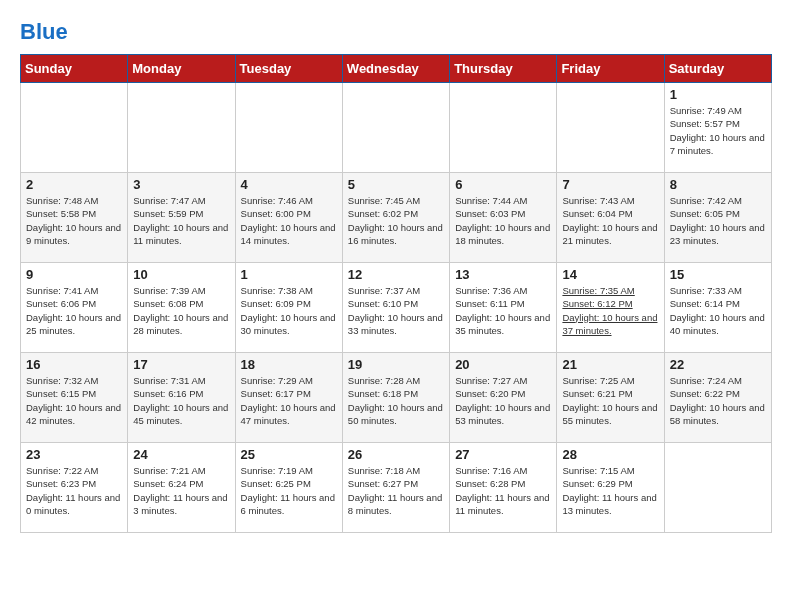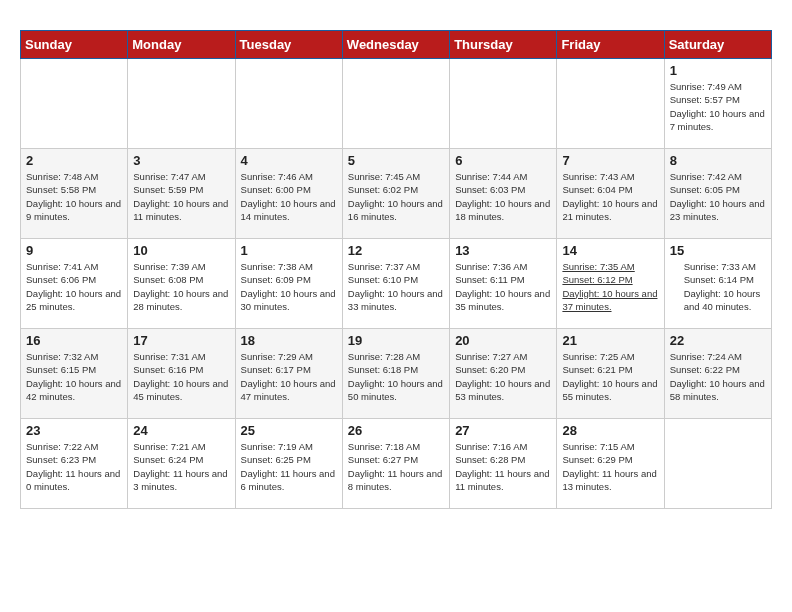--- a/index.html
+++ b/index.html
@@ -91,20 +91,23 @@
     .empty {
       background: #fff !important;
     }
   </style>
 </head>
 <body>
 
 <div class="header">
   <div class="logo">
     <div>
+      <div style="display:flex;align-items:center;">
+        <span class="logo-text" style="color:#1a6fc4;">Blue</span>
+      </div>
     </div>
   </div>
   <div class="title-block">
     <div class="main-title"></div>
     <div class="subtitle"></div>
   </div>
 </div>
 
 <table class="calendar">
   <thead>
@@ -209,21 +212,21 @@
 Daylight: 10 hours and 35 minutes.</div>
         </td>
         <td>
           <span class="day-num">14</span>
           <div class="day-info" style="white-space: pre-line; text-decoration: underline;">Sunrise: 7:35 AM
 Sunset: 6:12 PM
 Daylight: 10 hours and 37 minutes.</div>
         </td>
         <td>
           <span class="day-num">15</span>
-          <div class="day-info" style="white-space: pre-line; margin-left: 14px;">Sunrise: 7:33 AM
+          <div class="day-info" style="white-space: pre-line;">Sunrise: 7:33 AM
 Sunset: 6:14 PM
 Daylight: 10 hours and 40 minutes.</div>
         </td>
       </tr>
       <tr>
         <td>
           <span class="day-num">16</span>
           <div class="day-info" style="white-space: pre-line;">Sunrise: 7:32 AM
 Sunset: 6:15 PM
 Daylight: 10 hours and 42 minutes.</div>

